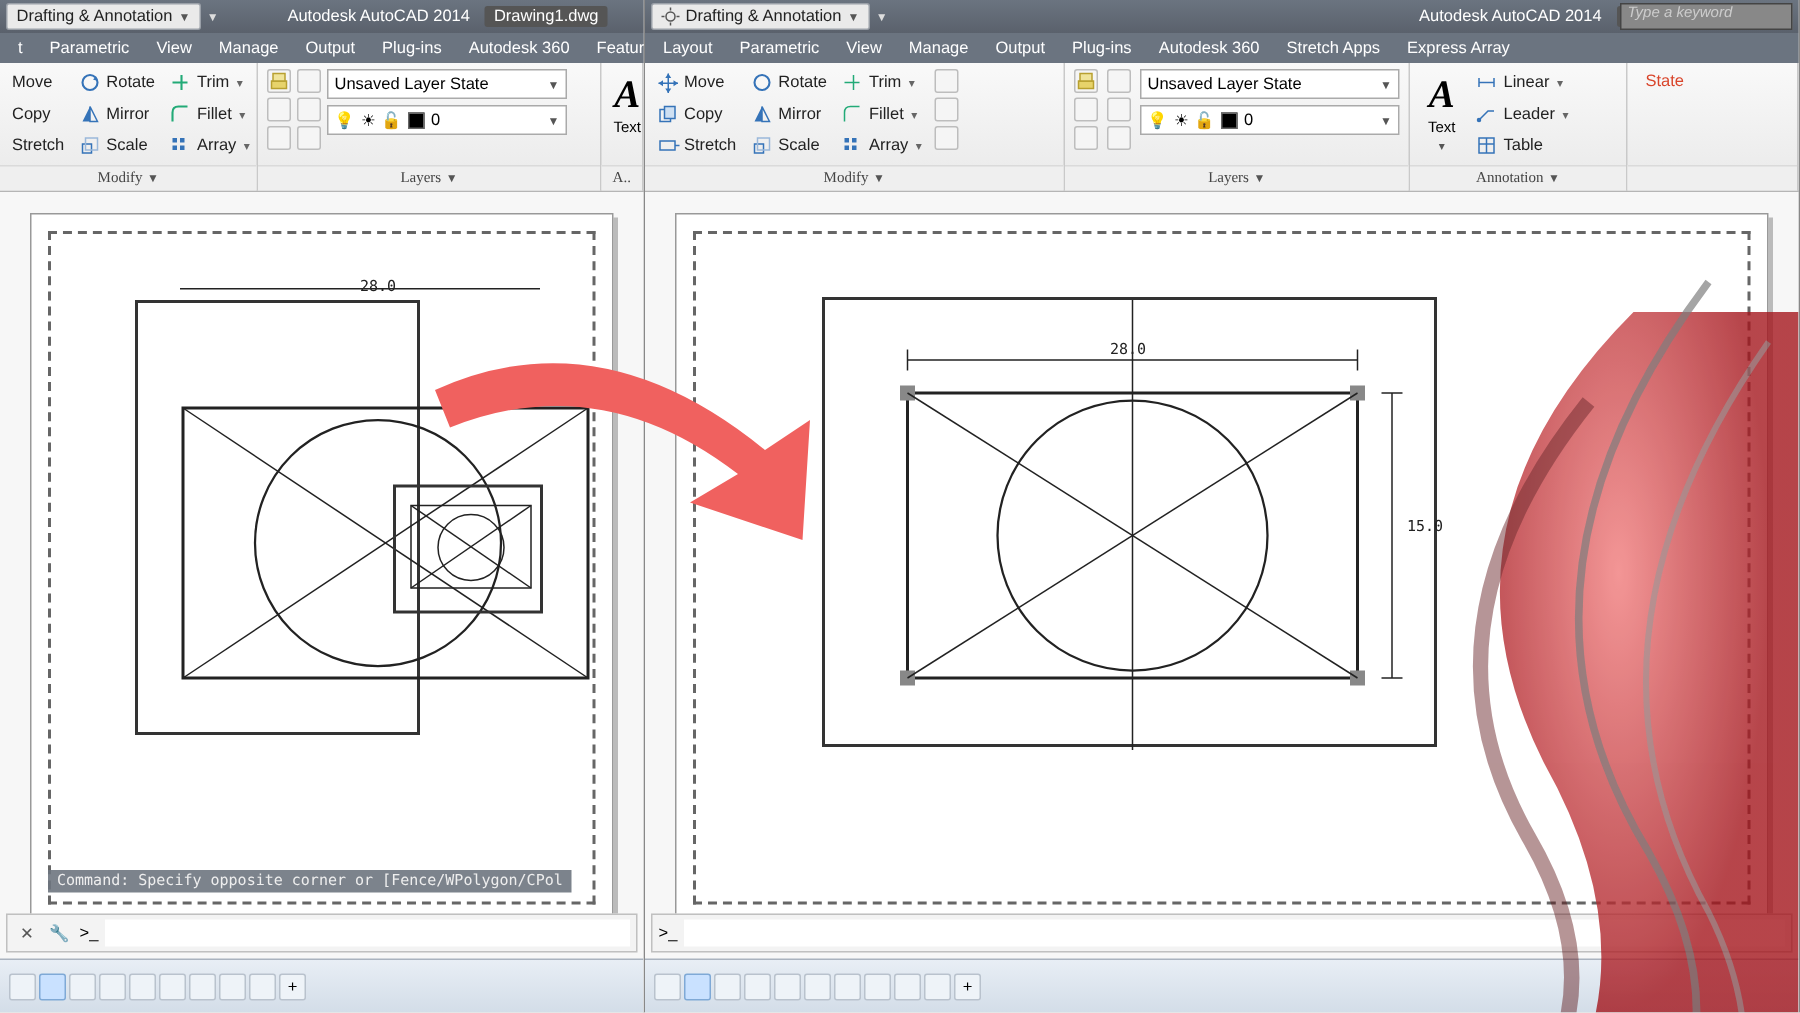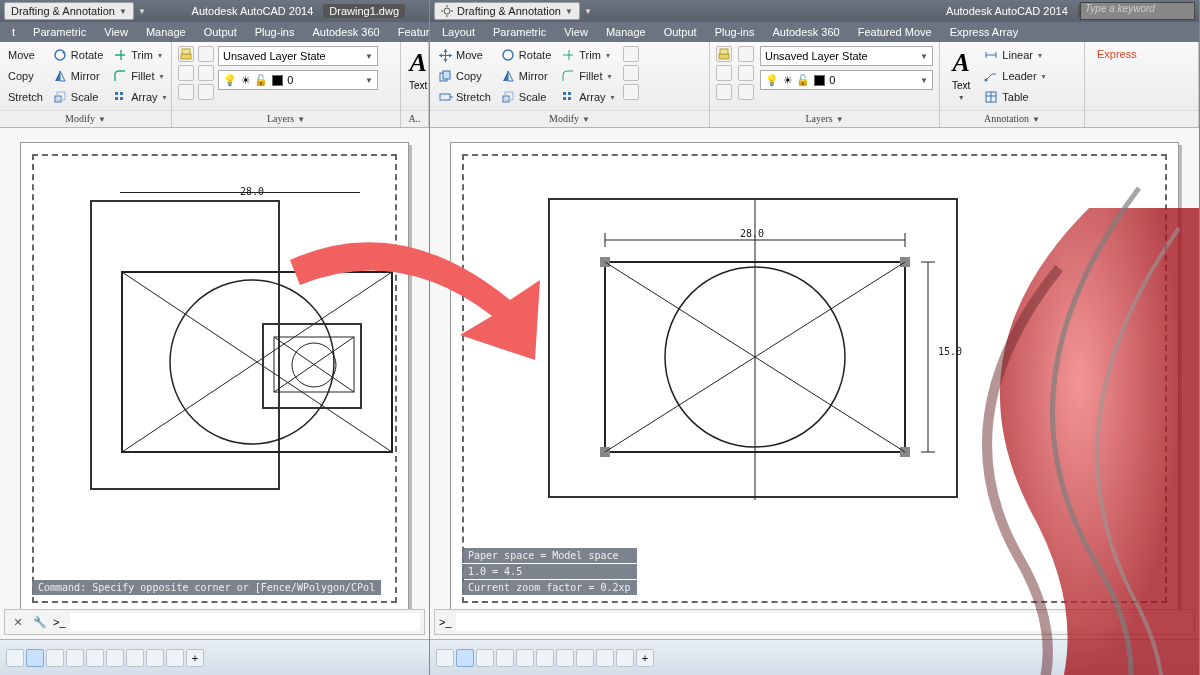--- a/index.html
+++ b/index.html
@@ -292,21 +292,21 @@
     </div>
 
     <div class="menubar">
       <span class="mi">Layout</span>
       <span class="mi">Parametric</span>
       <span class="mi">View</span>
       <span class="mi">Manage</span>
       <span class="mi">Output</span>
       <span class="mi">Plug-ins</span>
       <span class="mi">Autodesk 360</span>
-      <span class="mi">Featured Move</span>
+      <span class="mi">Stretch Apps</span>
       <span class="mi">Express Array</span>
     </div>
 
     <div class="ribbon">
       <div class="panel" style="width:280px">
         <div class="panel-body">
           <div class="col">
             <div class="tool">
                 <span class="ic">
                   <svg width="13" height="13">
@@ -479,21 +479,21 @@
                 <span>Table</span>
               </div>
           </div>
         </div>
         <div class="panel-title"><span>Annotation</span><span class="tri">▼</span></div>
       </div>
 
       <div class="panel" style="flex:1">
         <div class="panel-body">
             <div class="bigbtn">
-              <span style="color:#d9452b; font-size:11px">Express</span>
+              <span style="color:#d9452b; font-size:11px">State</span>
             </div>
           </div>
         <div class="panel-title">&nbsp;</div>
       </div>
     </div>
 
     <div class="canvas-wrap">
       <div class="paper"></div>
       <div class="dashframe"></div>
       <div class="viewport" style="left:118px; top:70px; width:410px; height:300px;">
@@ -524,25 +524,20 @@
               <stop offset="0" stop-color="#f07a7a"></stop>
               <stop offset="1" stop-color="#a4151c"></stop>
             </radialGradient>
           </defs>
         <path d="M210 0 Q70 140 150 300 Q240 460 120 580 L320 580 L320 0 Z" fill="url(#rg)" opacity="0.9"></path>
         <path d="M260 -20 Q110 180 220 360 Q300 500 180 600" fill="none" stroke="#6c6c6c" stroke-width="5" opacity="0.7"></path>
         <path d="M300 20 Q160 220 260 400 Q320 520 230 620" fill="none" stroke="#8a8a8a" stroke-width="4" opacity="0.6"></path>
         <path d="M180 60 Q60 210 140 350 Q210 470 110 560" fill="none" stroke="#5a0e12" stroke-width="10" opacity="0.5"></path>
       </svg>
 
-      <div class="cmd">
-        <div class="line">Paper space = Model space</div>
-        <div class="line">        1.0 = 4.5</div>
-        <div class="line">Current zoom factor = 0.2xp</div>
-      </div>
       <div class="cmdbar">
         <span>&gt;_</span>
         <input style="">
       </div>
       <div class="statusbar">
         <span class="sbtn"></span>
         <span class="sbtn on"></span>
         <span class="sbtn"></span>
         <span class="sbtn"></span>
         <span class="sbtn"></span>

